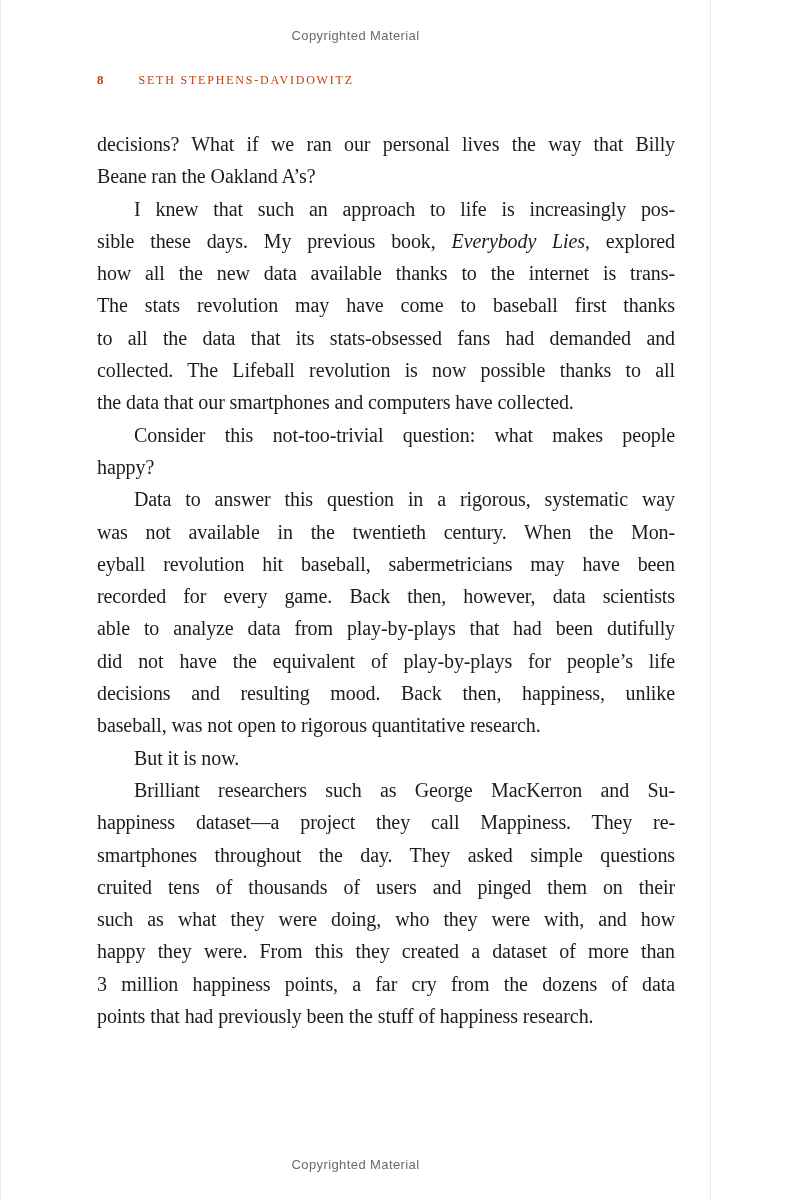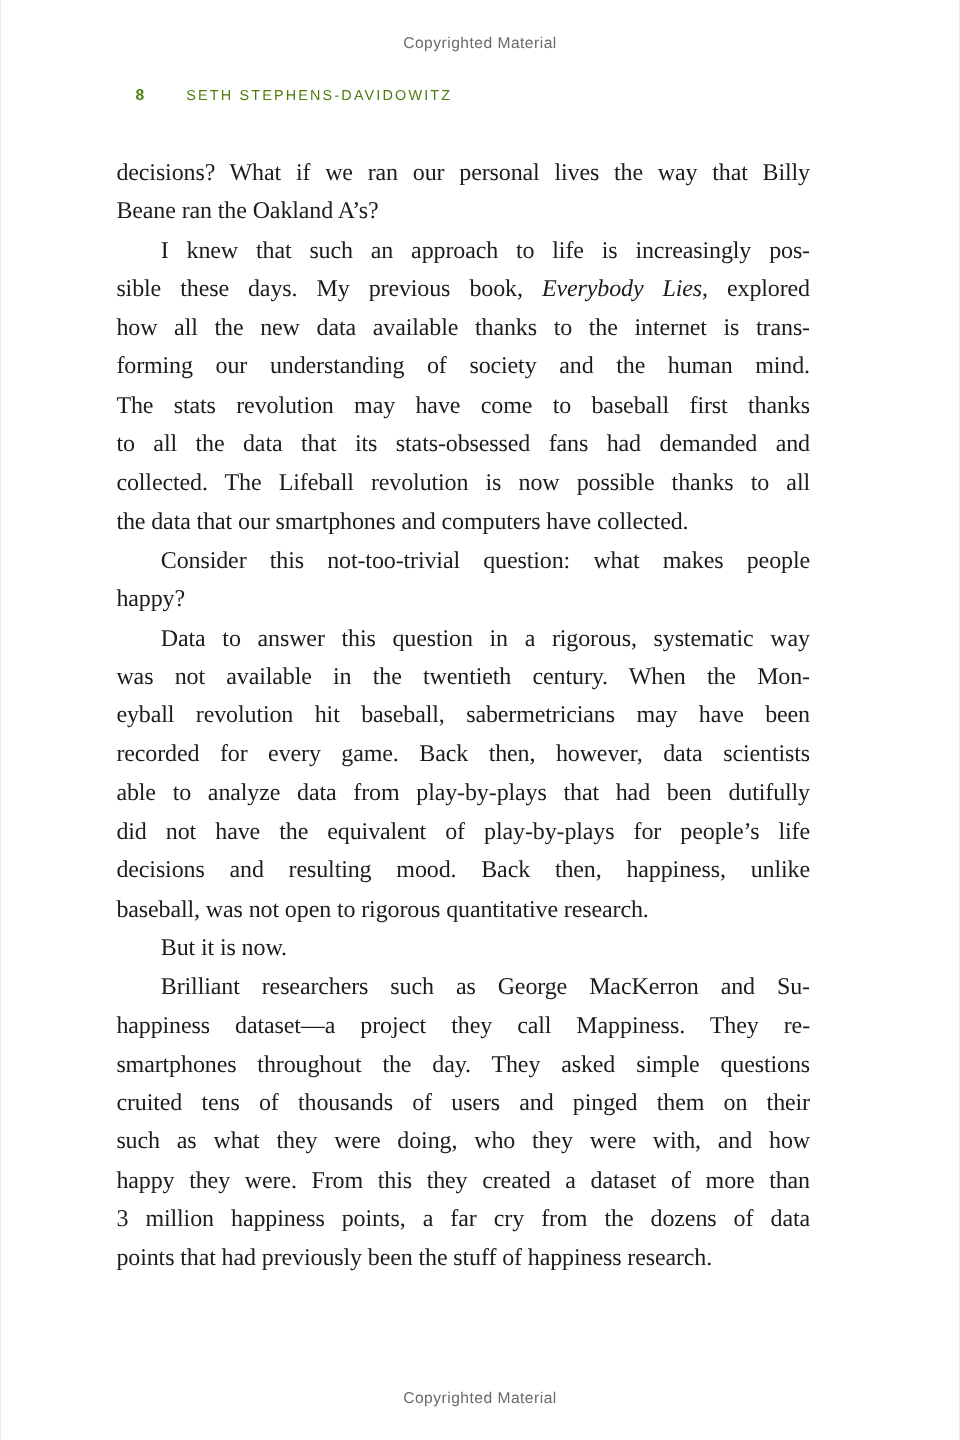--- a/index.html
+++ b/index.html
@@ -2,21 +2,21 @@
 <html><head>
 <meta charset="utf-8">
 <style>
   html, body {
     margin: 0;
     padding: 0;
     background: #ffffff;
   }
   .page {
     position: relative;
-    width: 800px;
+    width: 711px;
     height: 1200px;
     background: #ffffff;
     overflow: hidden;
     border-left: 1px solid #ededed;
     border-right: 1px solid #ededed;
     box-sizing: border-box;
     font-family: "Liberation Serif", serif;
     color: #1f1f1f;
   }
   .copyright {
@@ -27,24 +27,24 @@
     font-family: "Liberation Sans", sans-serif;
     font-size: 13px;
     letter-spacing: 0.4px;
     color: #6a6a6a;
   }
   .copyright.top { top: 28px; }
   .copyright.bottom { top: 1157px; }
   .header {
     position: absolute;
     top: 70px;
-    left: 112px;
+    left: 96px;
     right: 100px;
-    font-family: Liberation Sans, sans-serif;
-    color: #4d7c0f;
+    font-family: Liberation Serif, serif;
+    color: #c2410c;
   }
   .page-number {
     font-size: 13px;
     font-weight: 700;
     letter-spacing: 1px;
     margin-right: 34px;
   }
   .running-head {
     font-size: 12px;
     font-weight: 400;
@@ -88,21 +88,20 @@
 
   <div class="body-text">
       <div class="paragraph">
         <div class="line">decisions? What if we ran our personal lives the way that Billy</div>
         <div class="line last">Beane ran the Oakland A’s?</div>
       </div>
       <div class="paragraph">
         <div class="line indent">I knew that such an approach to life is increasingly pos-</div>
         <div class="line">sible these days. My previous book, <em>Everybody Lies</em>, explored</div>
         <div class="line">how all the new data available thanks to the internet is trans-</div>
-        <div class="line">forming our understanding of society and the human mind.</div>
         <div class="line">The stats revolution may have come to baseball first thanks</div>
         <div class="line">to all the data that its stats-obsessed fans had demanded and</div>
         <div class="line">collected. The Lifeball revolution is now possible thanks to all</div>
         <div class="line last">the data that our smartphones and computers have collected.</div>
       </div>
       <div class="paragraph">
         <div class="line indent">Consider this not-too-trivial question: what makes people</div>
         <div class="line last">happy?</div>
       </div>
       <div class="paragraph">

